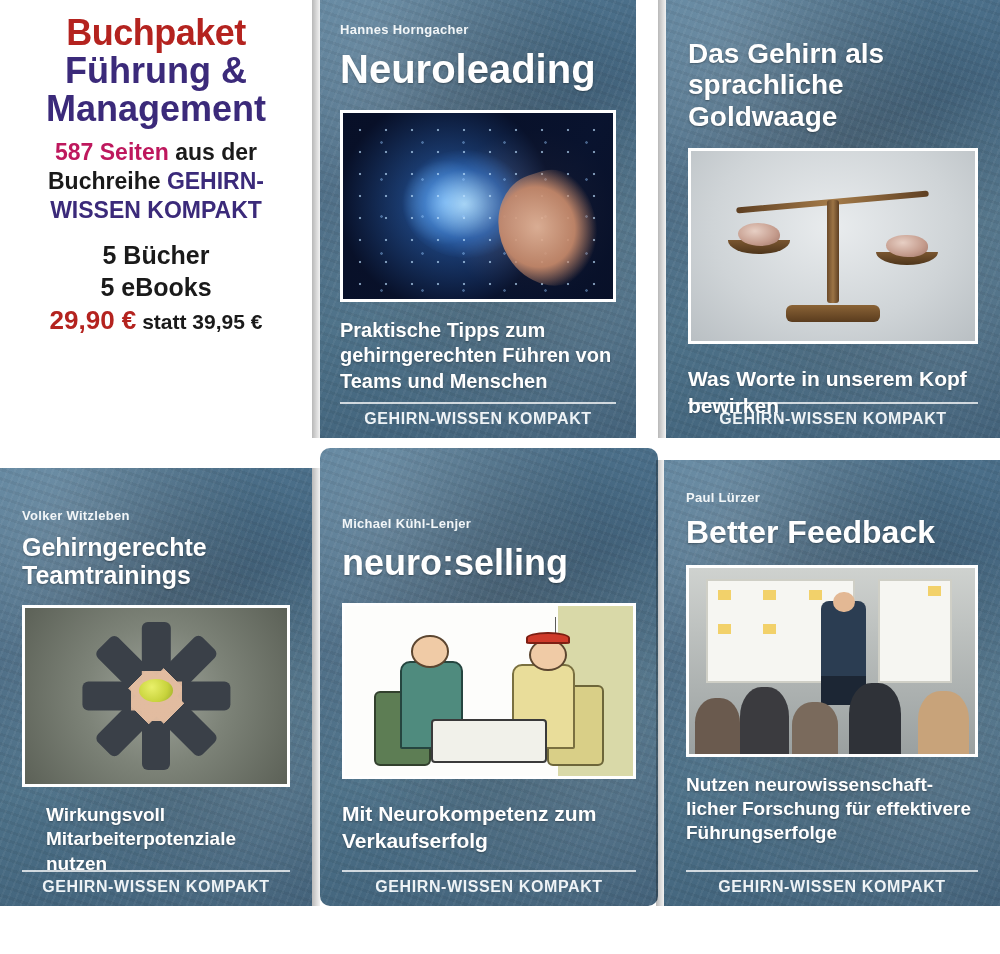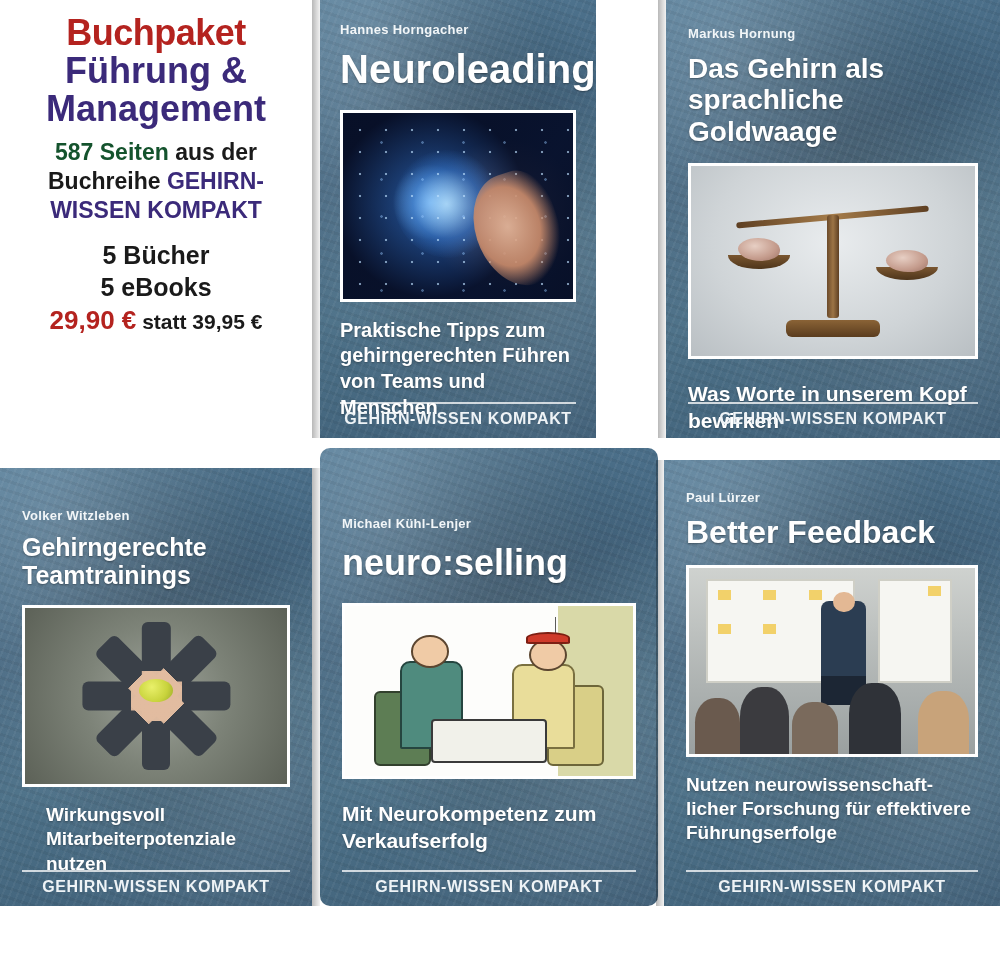--- a/index.html
+++ b/index.html
@@ -83,30 +83,30 @@
     left: 0; top: 0;
     width: 312px; height: 466px;
     background: #ffffff;
     padding: 14px 10px 8px 10px;
     text-align: center;
   }
   #promo .l1 { color: #b4231f; font-size: 36px; font-weight: bold; line-height: 1.06; letter-spacing: -0.5px;}
   #promo .l2 { color: #3b2a7a; font-size: 36px; font-weight: bold; line-height: 1.06; }
   #promo .l3 { color: #3b2a7a; font-size: 36px; font-weight: bold; line-height: 1.06; margin-bottom: 10px;}
   #promo .pages { font-size: 23px; font-weight: bold; line-height: 1.25; color: #1a1a1a; }
-  #promo .pages .red { color: #14532d; }
+  #promo .pages .red { color: #be185d; }
   #promo .pages .blue { color: #3b2a7a; }
   #promo .gap { height: 14px; }
   #promo .count { font-size: 25px; font-weight: bold; color: #1a1a1a; line-height: 1.3;}
   #promo .price { font-size: 25px; font-weight: bold; color: #1a1a1a; line-height: 1.3;}
   #promo .price .red { color: #b4231f; font-size: 26px; }
   #promo .price .strike { font-size: 21px; }
 
   
-  #c1 { left: 320px; top: 0; width: 276px; height: 438px; padding: 22px 20px 0 20px; }
+  #c1 { left: 320px; top: 0; width: 316px; height: 438px; padding: 22px 20px 0 20px; }
   #c1 .btitle { font-size: 40px; margin-top: 10px; }
   #c1 .artbox { height: 192px; margin-top: 18px; }
   #c1 .subtitle { font-size: 20px; margin-top: 16px; }
   #c1 .series-wrap { position: absolute; left: 20px; right: 20px; bottom: 10px; }
 
   
   .art-brain {
     position: absolute; inset: 0;
     background:
       radial-gradient(circle at 38% 48%, rgba(120,190,255,.95) 0%, rgba(40,90,160,.55) 22%, rgba(8,16,40,.9) 55%),
@@ -282,21 +282,20 @@
       </div>
     </div>
     <div class="subtitle">Praktische Tipps zum gehirngerechten Führen von Teams und Menschen</div>
     <div class="series-wrap">
       <div class="series-rule"></div>
       <div class="series">GEHIRN-WISSEN KOMPAKT</div>
     </div>
   </div>
 
   <div class="cover" id="c2">
-    <div class="author">Markus Hornung</div>
     <div class="btitle">Das Gehirn als sprachliche Goldwaage</div>
     <div class="artbox">
       <div class="art-scale">
         <div class="beam"></div>
         <div class="post"></div>
         <div class="base"></div>
         <div class="pan panL"></div>
         <div class="pan panR"></div>
         <div class="brain brainL"></div>
         <div class="brain brainR"></div>

